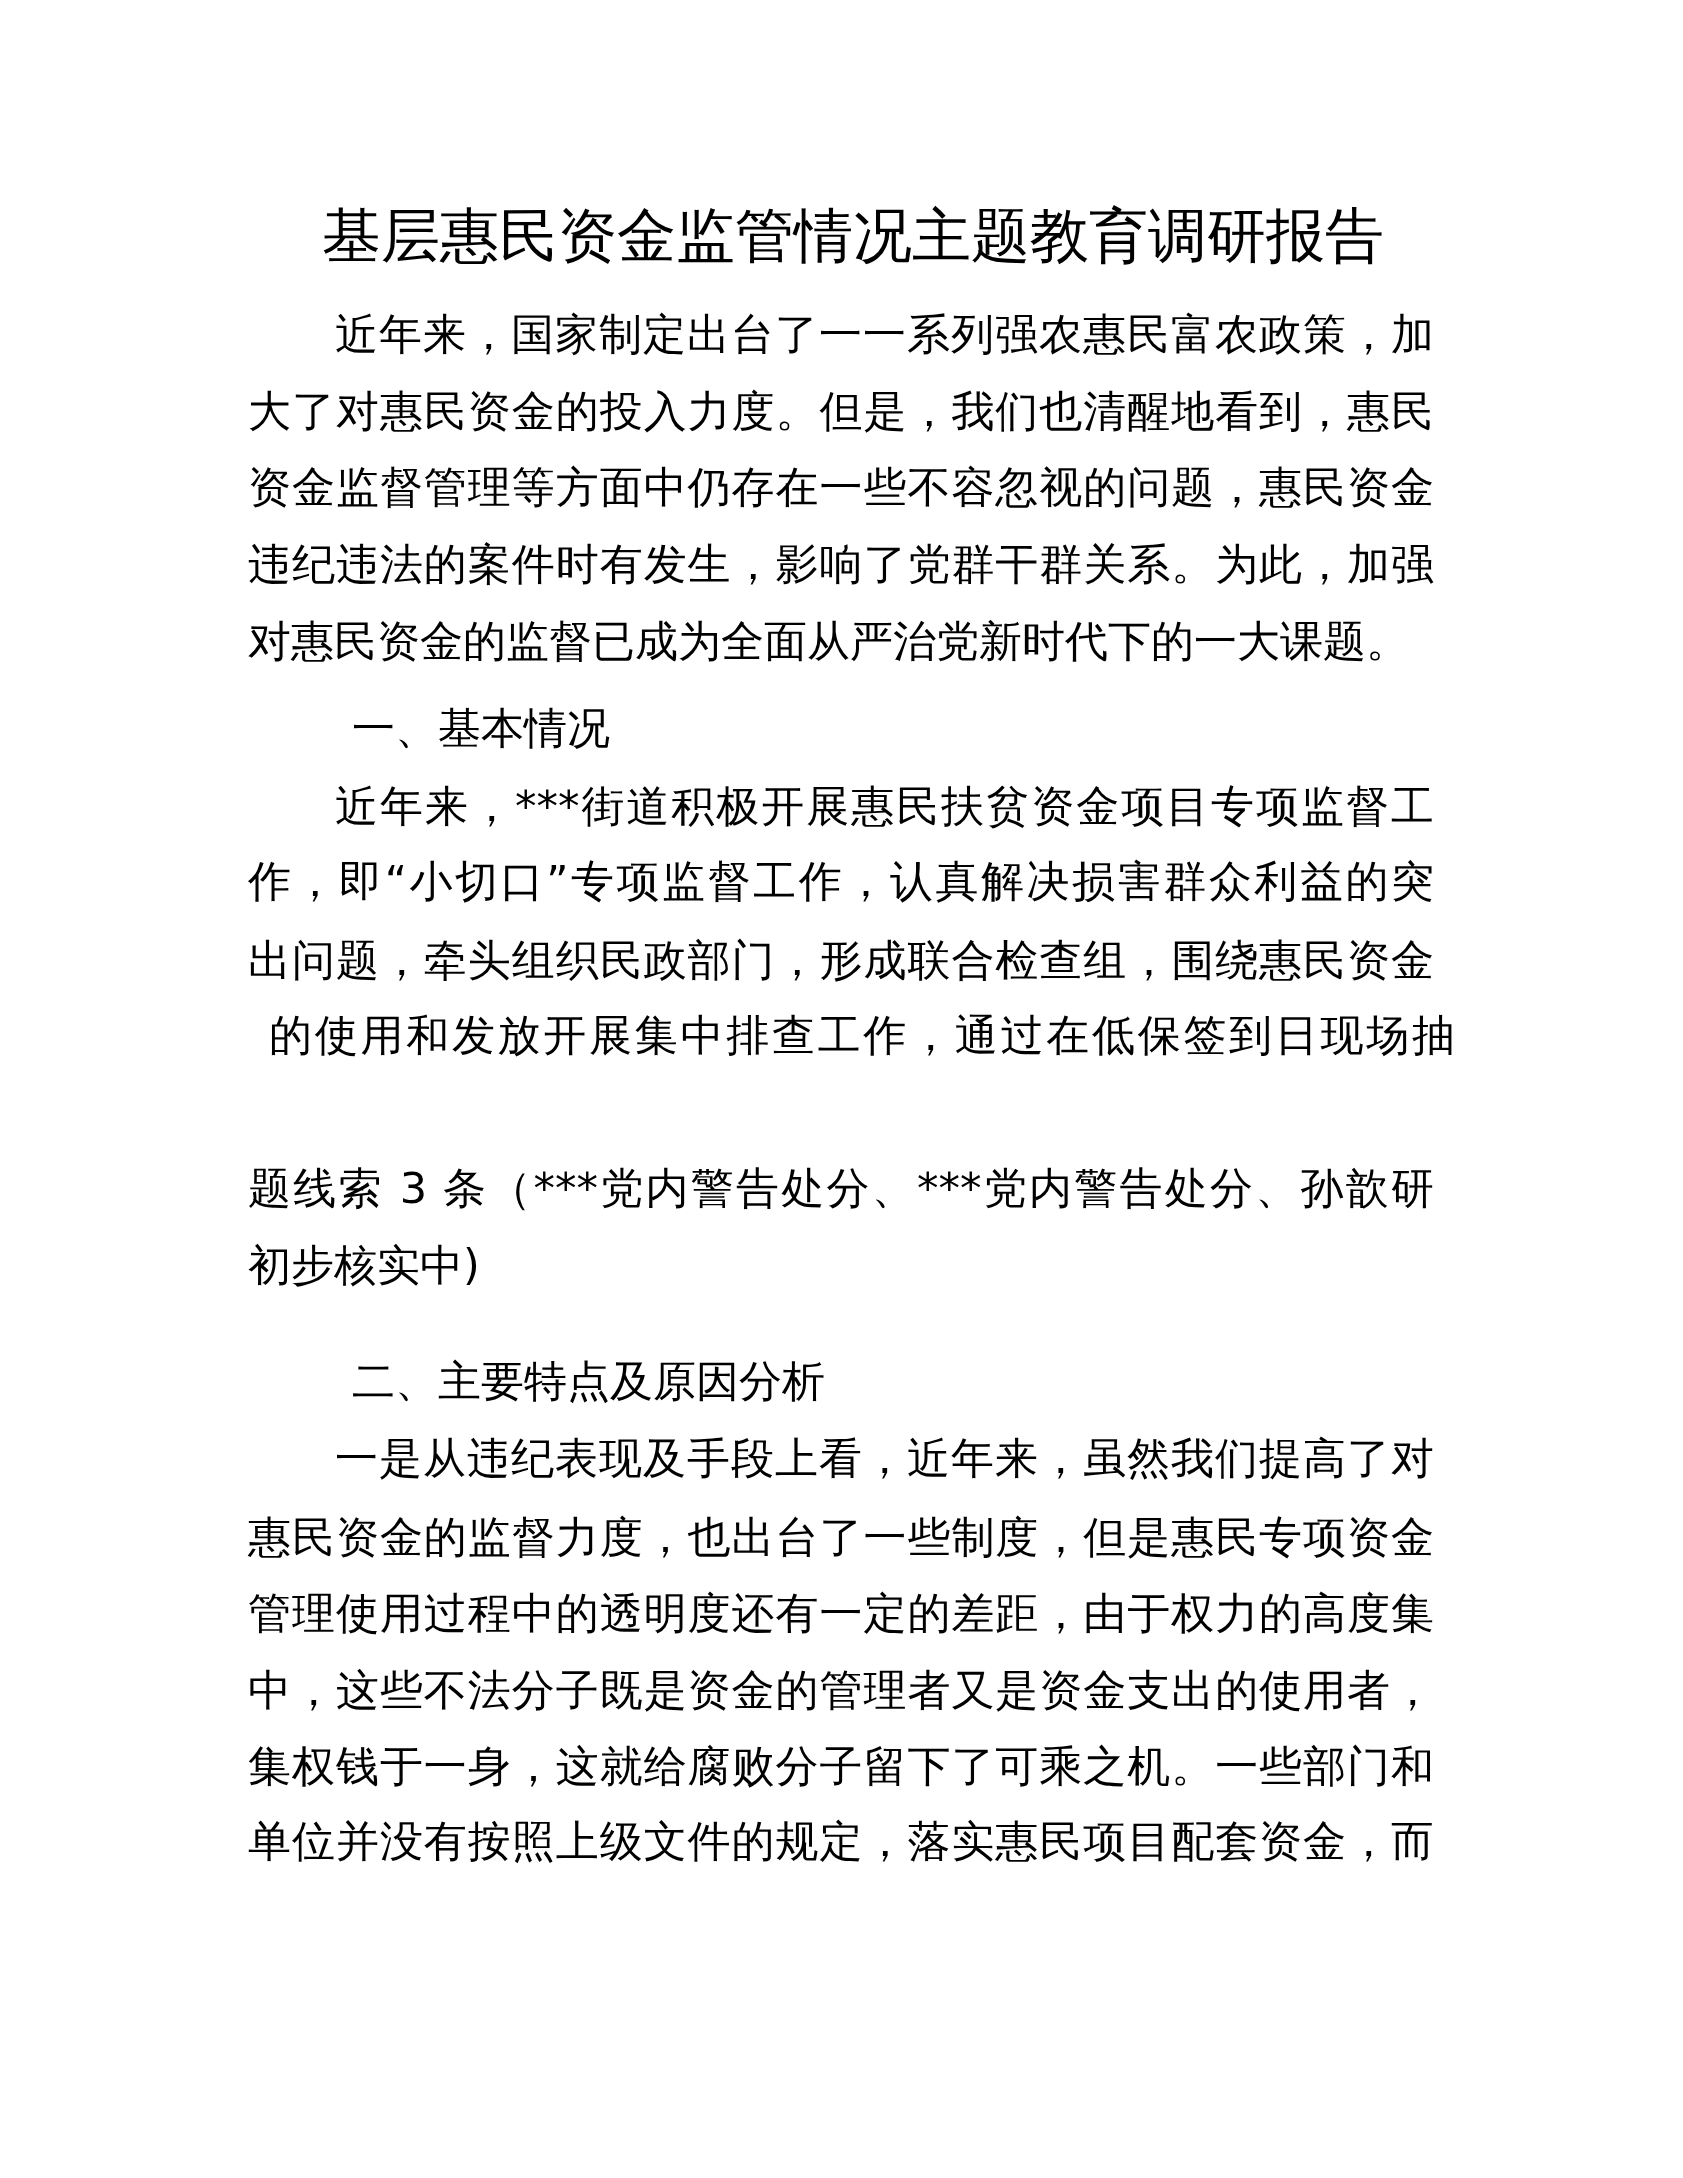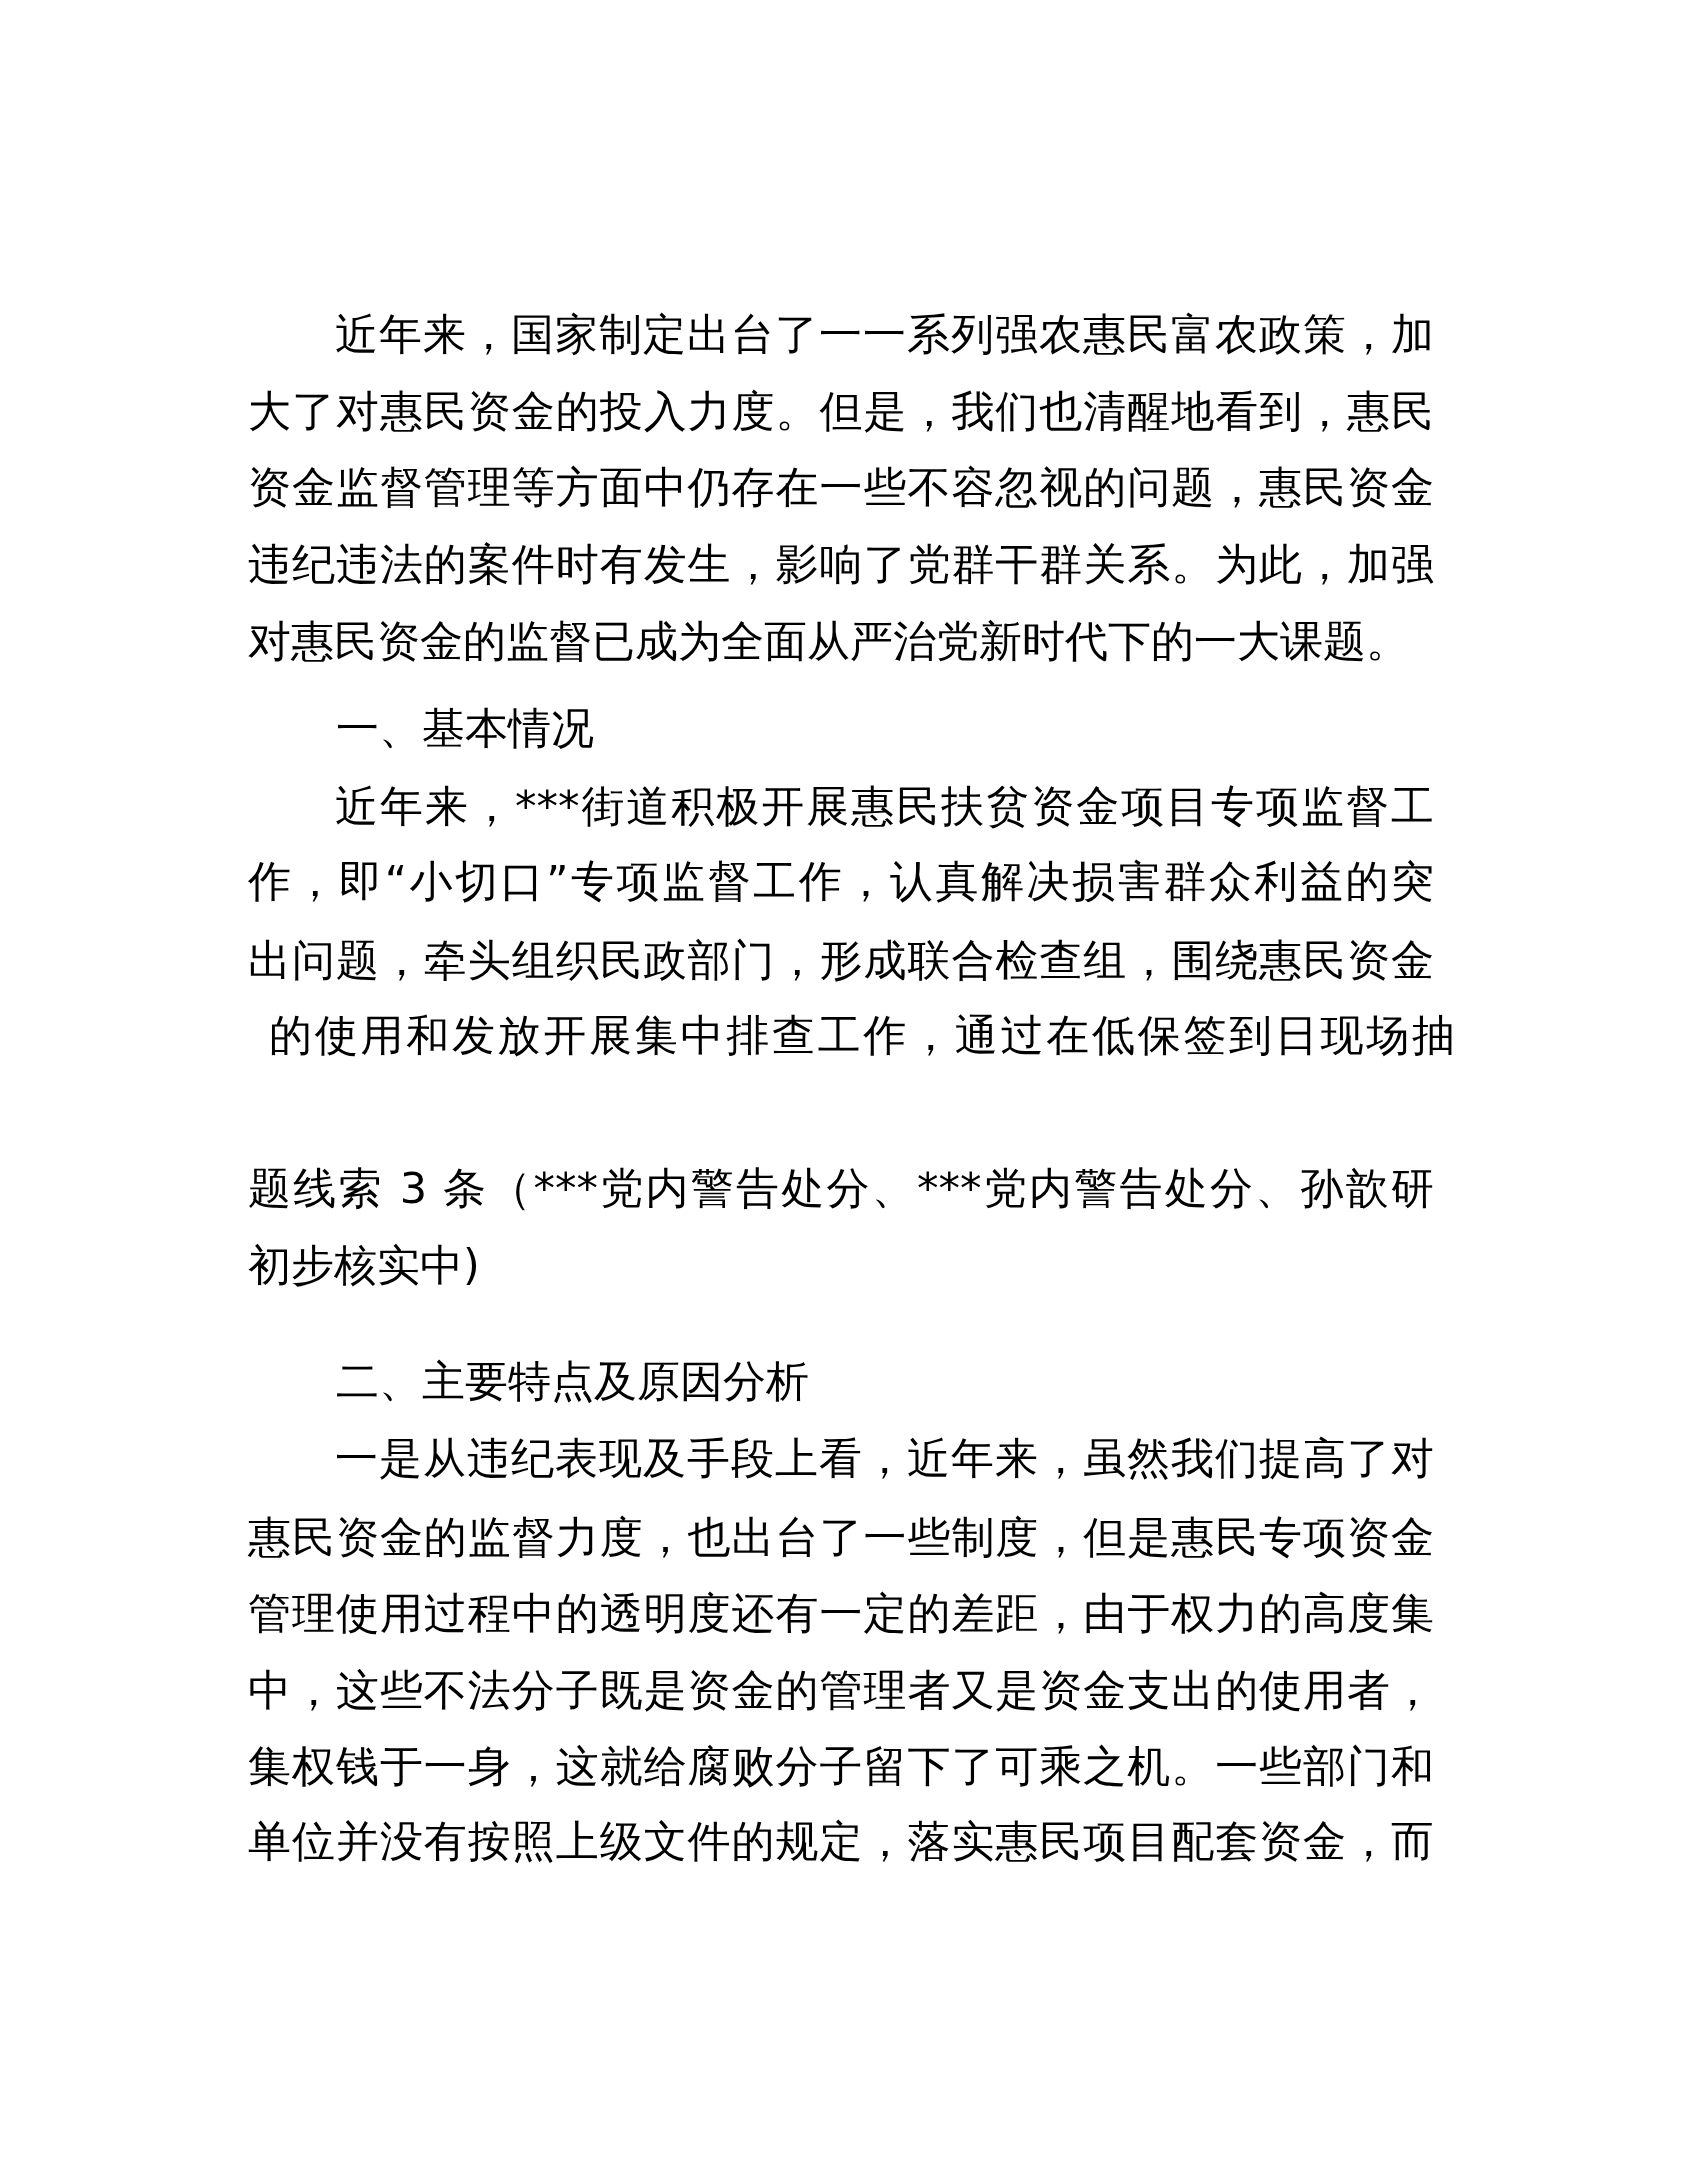--- a/index.html
+++ b/index.html
@@ -50,31 +50,32 @@
     }
     .line.first {
       left: 335px;
       width: 1099px;
     }
     .line.last {
       text-align: right;
       text-align-last: left;
     }
     .line.heading {
-      left: 336px;
+      left: 352px;
       width: auto;
       text-align: right;
       text-align-last: left;
     }
   </style>
 </head>
 <body>
 
 <div class="page">
 
+  <div class="title">基层惠民资金监管情况主题教育调研报告</div>
 
   <div class="line first" style="top:305px;">近年来，国家制定出台了一一系列强农惠民富农政策，加</div>
   <div class="line" style="top:382px;">大了对惠民资金的投入力度。但是，我们也清醒地看到，惠民</div>
   <div class="line" style="top:458px;">资金监督管理等方面中仍存在一些不容忽视的问题，惠民资金</div>
   <div class="line" style="top:535px;">违纪违法的案件时有发生，影响了党群干群关系。为此，加强</div>
   <div class="line last" style="top:612px;">对惠民资金的监督已成为全面从严治党新时代下的一大课题。</div>
 
   <div class="line heading" style="top:699px;">一、基本情况</div>
 
   <div class="line first" style="top:777px;">近年来，***街道积极开展惠民扶贫资金项目专项监督工</div>

